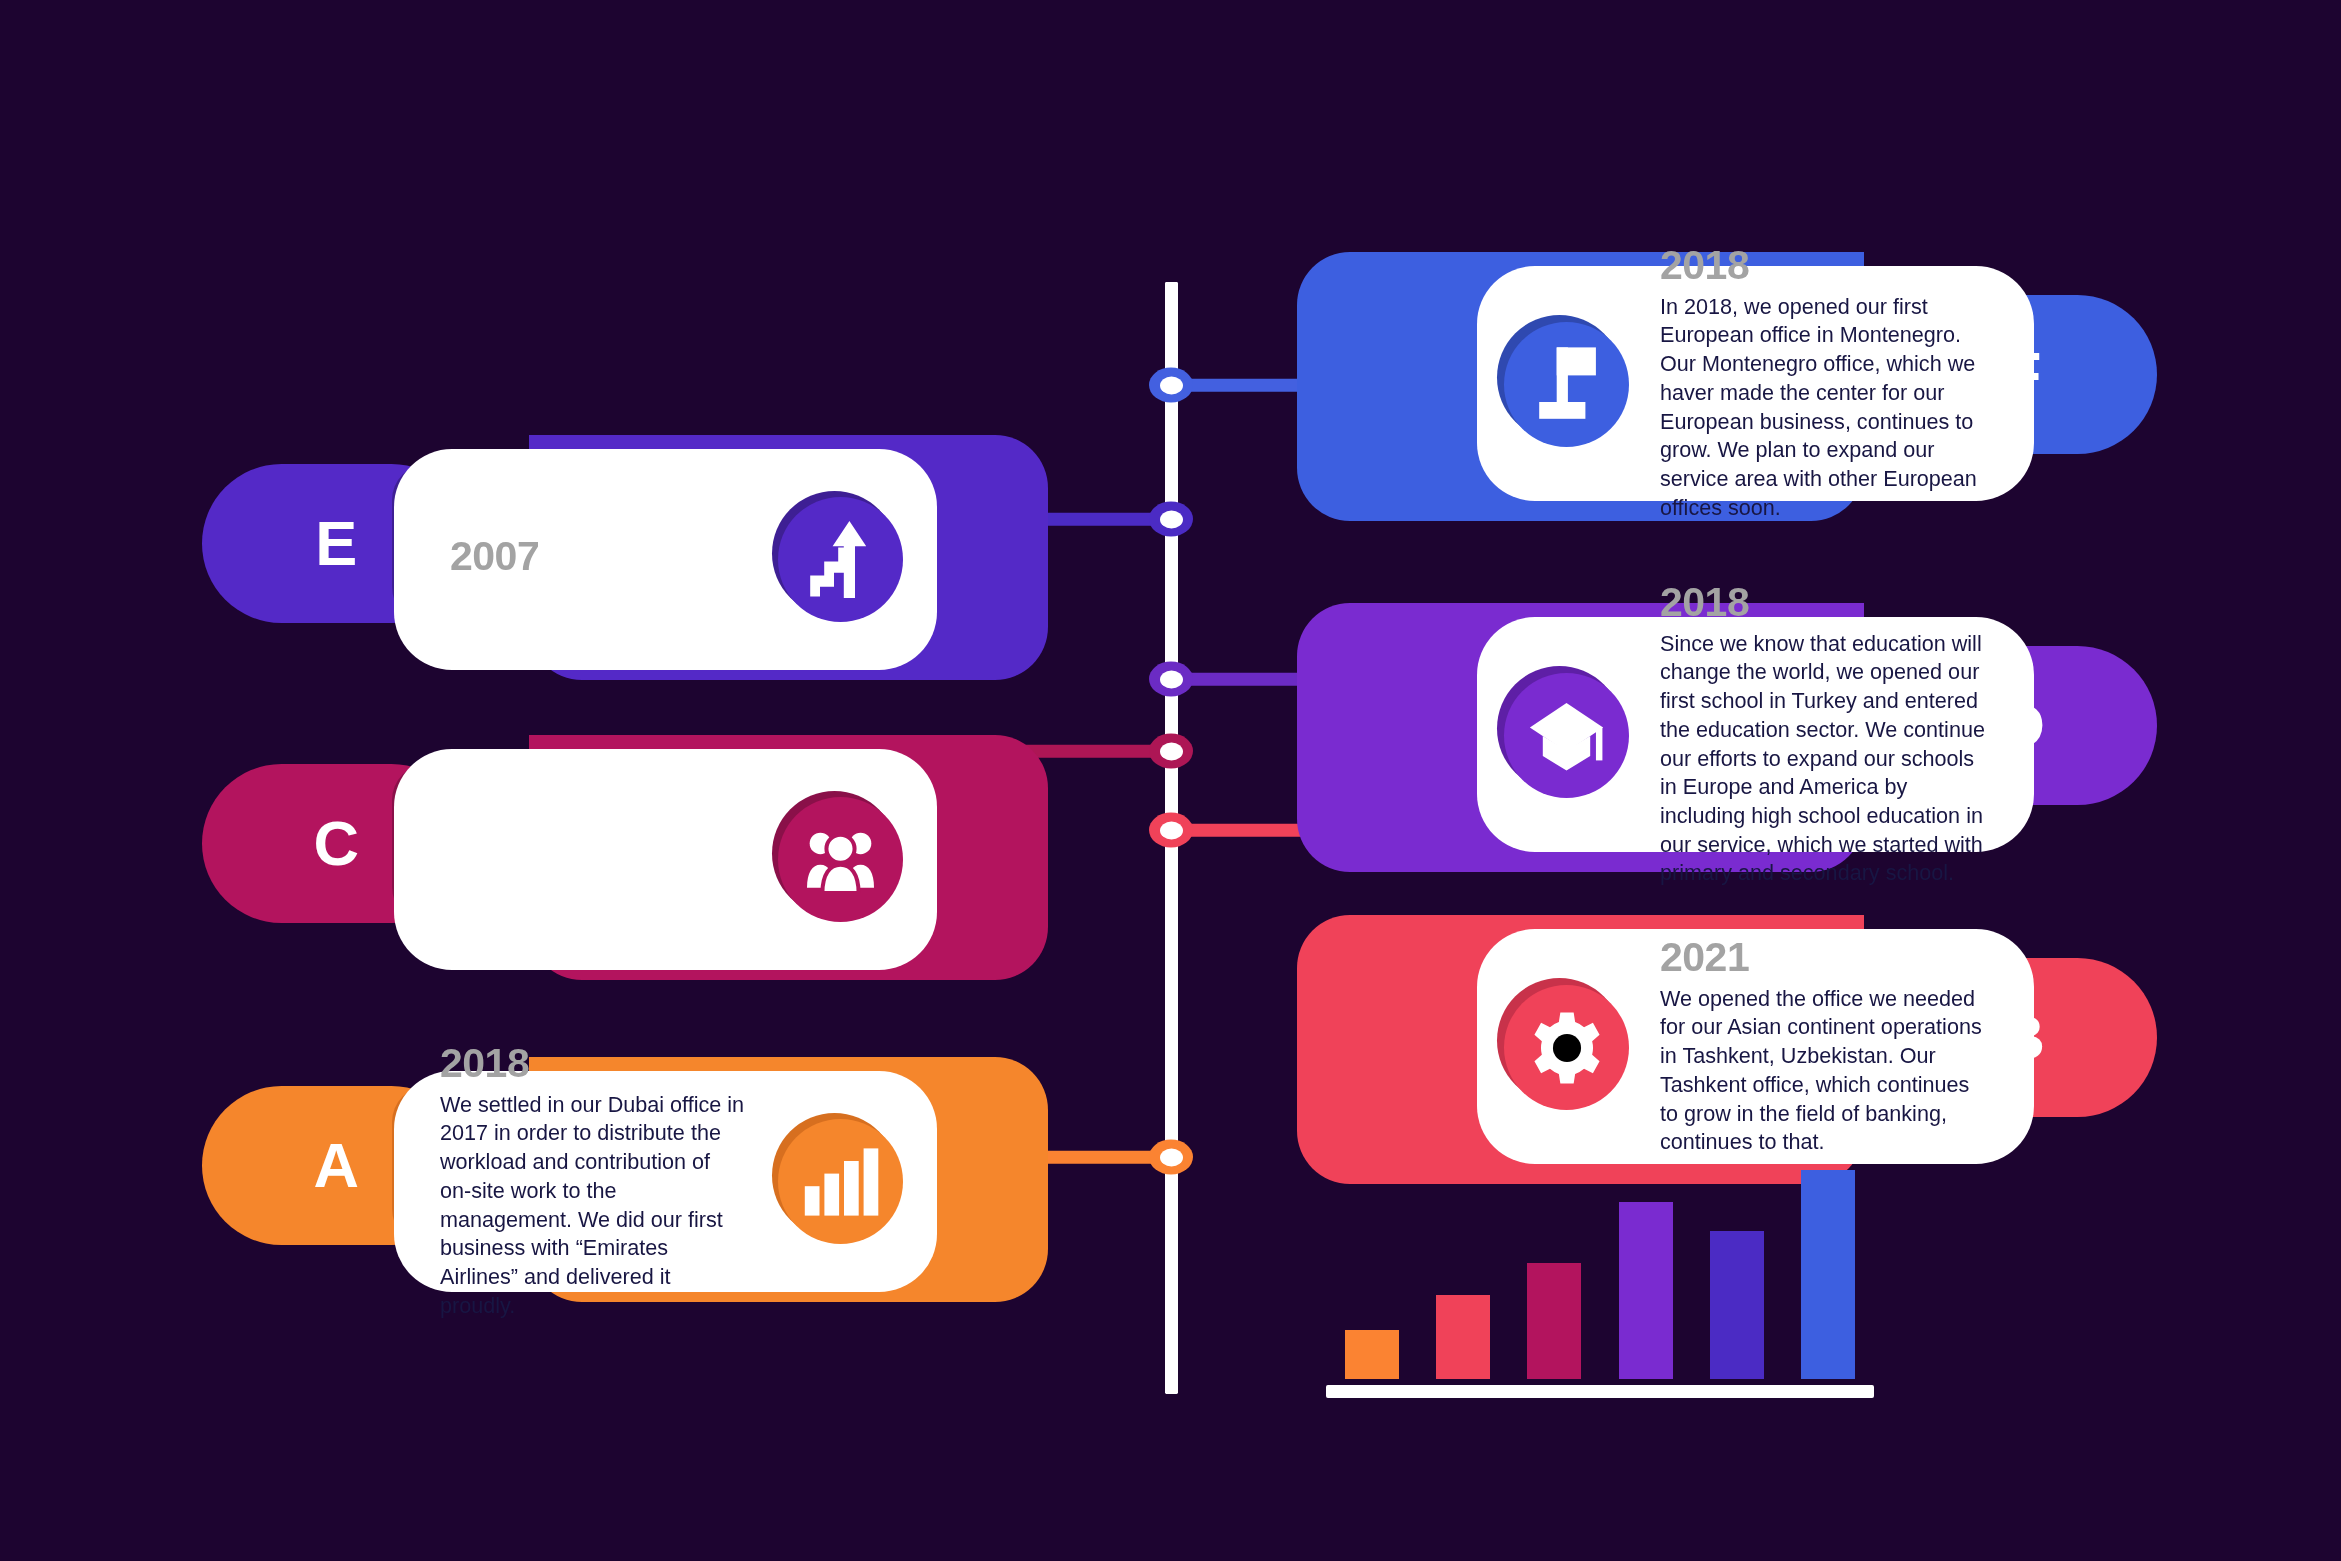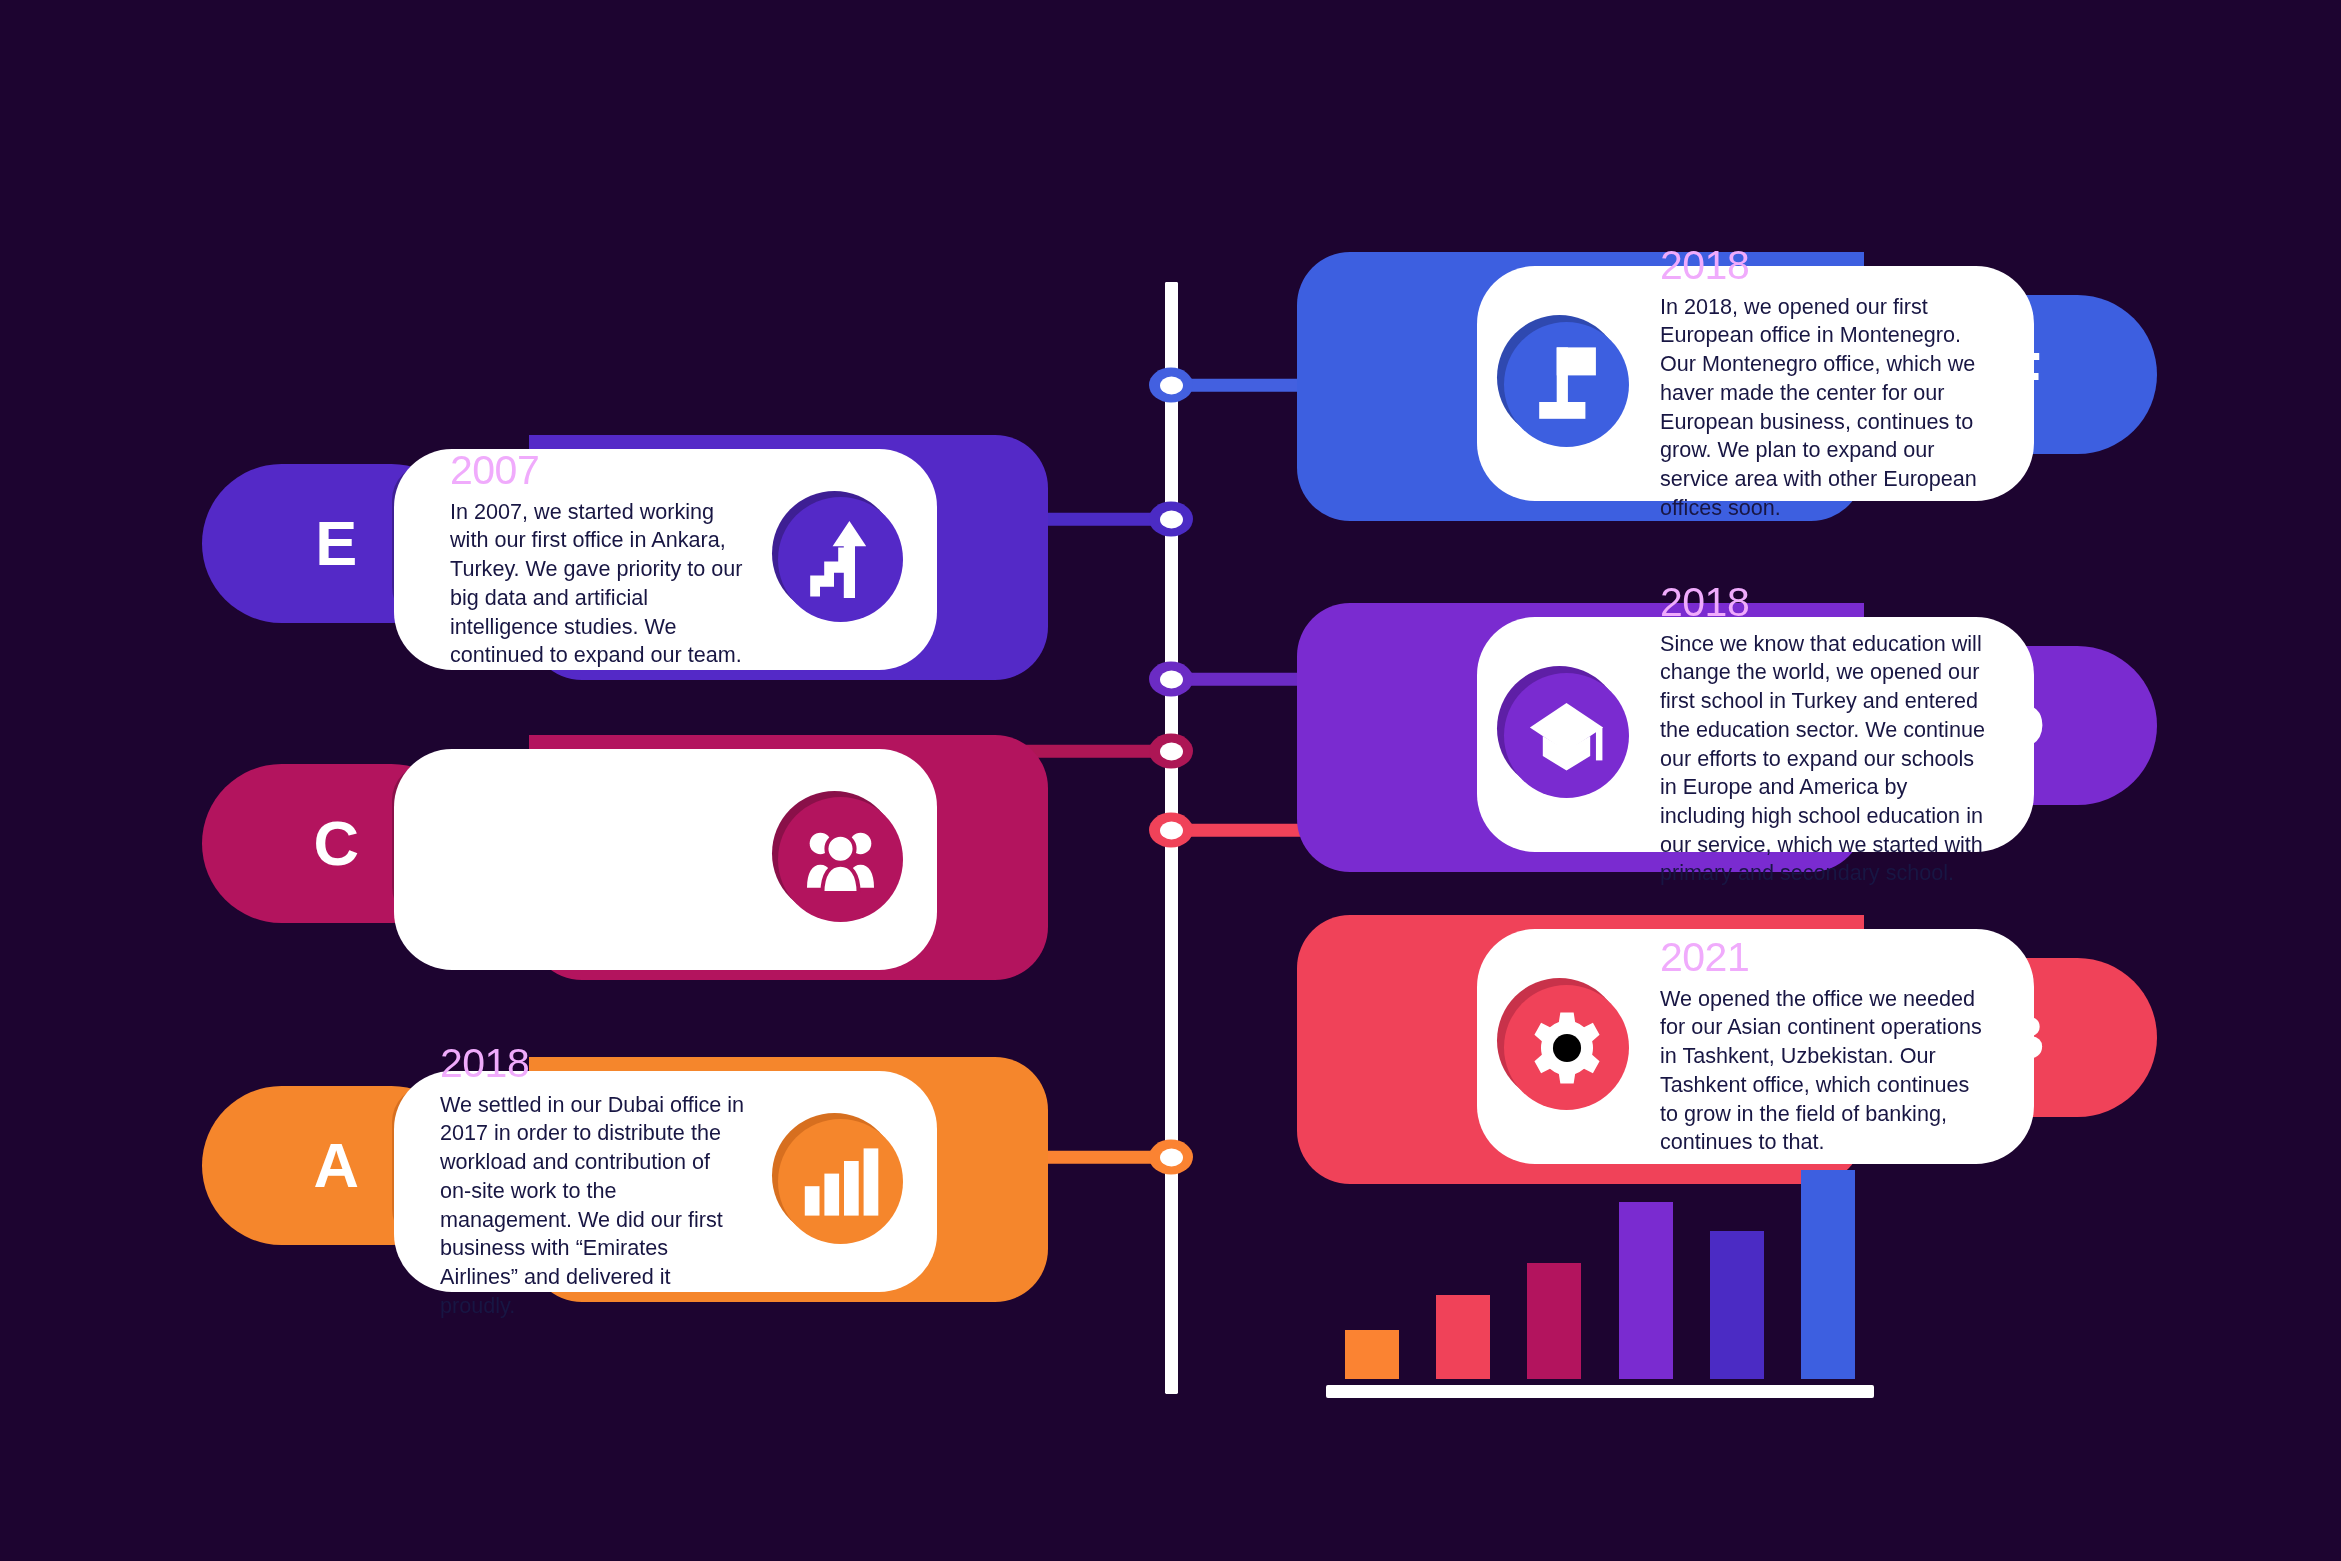--- a/index.html
+++ b/index.html
@@ -34,21 +34,21 @@
     color:#ffffff;font-weight:700;
   }
   .letter-pill span{font-size:63px;line-height:1;letter-spacing:0.5px;}
   .white-card{
     position:absolute;background:#ffffff;border-radius:58px;
     box-shadow:0 0 0 0 rgba(0,0,0,0);
   }
   .pill-shadow{position:absolute;border-radius:480px;}
   .card-body{position:absolute;}
   .year{
-    font-size:41px;font-weight:400;color:#f0abfc;letter-spacing:-0.5px;
+    font-size:41px;font-weight:700;color:#a3a3a3;letter-spacing:-0.5px;
     margin:0 0 6.7px 0;line-height:1;font-family:"Liberation Sans",sans-serif;
   }
   .desc{
     font-size:21.6px;line-height:1.33;color:#181643;margin:0;
     font-family:"Liberation Sans",sans-serif;font-weight:500;
   }
 
   
   .icon-circle{
     position:absolute;border-radius:50%;
@@ -105,21 +105,20 @@
         <div class="white-card" style="left: 192px; top: 14.4px; width: 543px; height: 221px;"></div>
         <div class="icon-circle-shadow" style="background: rgb(62, 31, 148); width: 125px; height: 125px; left: 570px; top: 56px;"></div>
         <div class="icon-circle" style="background: rgb(84, 41, 199); width: 125px; height: 125px; left: 576px; top: 62px;">
           <svg width="72" height="77" viewBox="0 0 100 110">
       <polygon fill="#fff" points="62,0 86,36 70,36 70,110 54,110 54,36 38,36"></polygon>
       <path fill="#fff" d="M6,108 L6,78 L26,78 L26,58 L46,58 L46,38 L62,38 L62,54 L60,54 L60,74 L40,74 L40,94 L20,94 L20,108 Z"></path>
     </svg>
         </div>
         <div class="card-body" style="left: 248px; width: 307px; top: 125px; transform: translateY(-50%);">
           <div class="year">2007</div>
-          <p class="desc">In 2007, we started working with our first office in Ankara, Turkey. We gave priority to our big data and artificial intelligence studies. We continued to expand our team.</p>
         </div>
       </div>
       <div class="card" style="left: 202px; top: 735px; width: 846px; height: 250px;">
         <div class="back-panel" style="background: rgb(179, 20, 94); left: 327px; top: 0px; width: 519px; height: 245px; border-radius: 0px 53px 53px;"></div>
         <div class="letter-pill" style="background: rgb(179, 20, 94); width: 269px; height: 159px; top: 29px; left: 0px;">
           <span>C</span>
         </div>
         <div class="pill-shadow" style="background: rgb(138, 16, 73); width: 72px; height: 159px; top: 29px; left: 190px;"></div>
         <div class="white-card" style="left: 192px; top: 14.4px; width: 543px; height: 221px;"></div>
         <div class="icon-circle-shadow" style="background: rgb(138, 16, 73); width: 125px; height: 125px; left: 570px; top: 56px;"></div>

